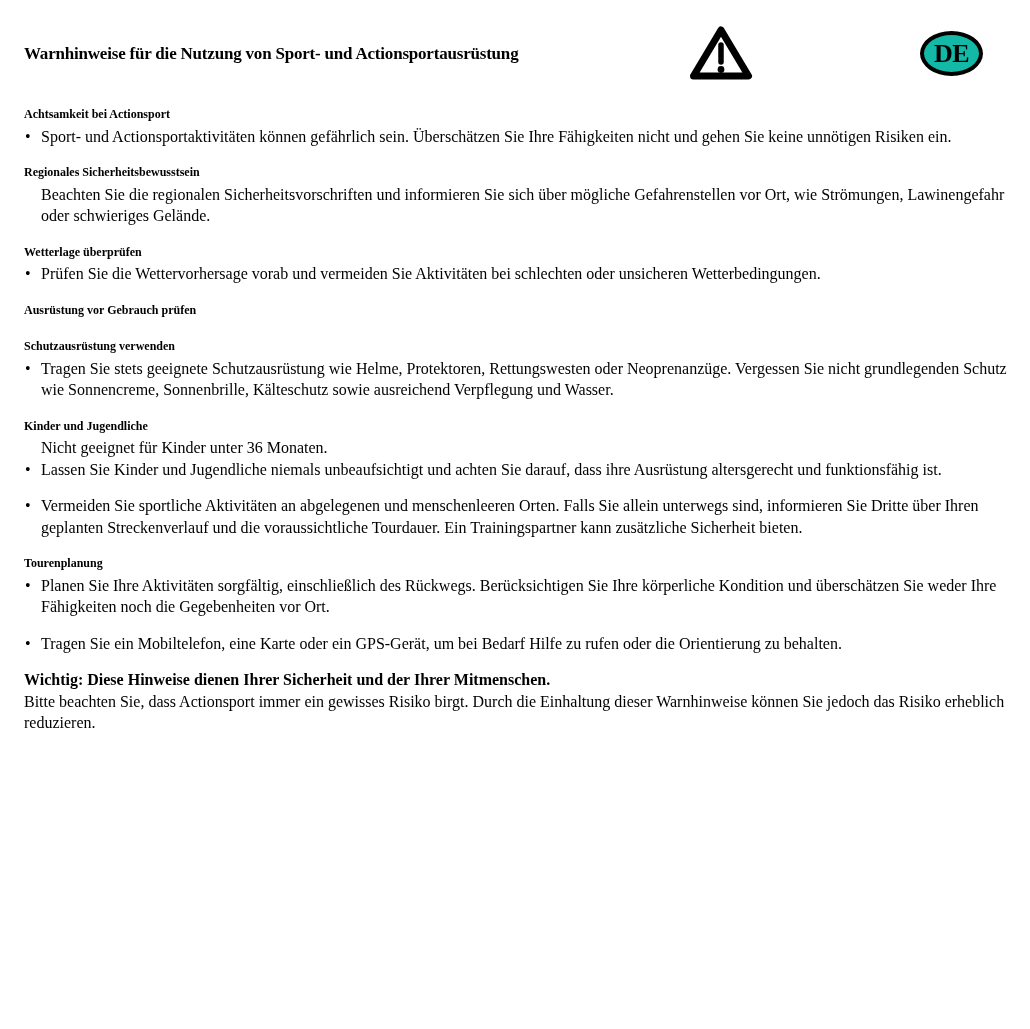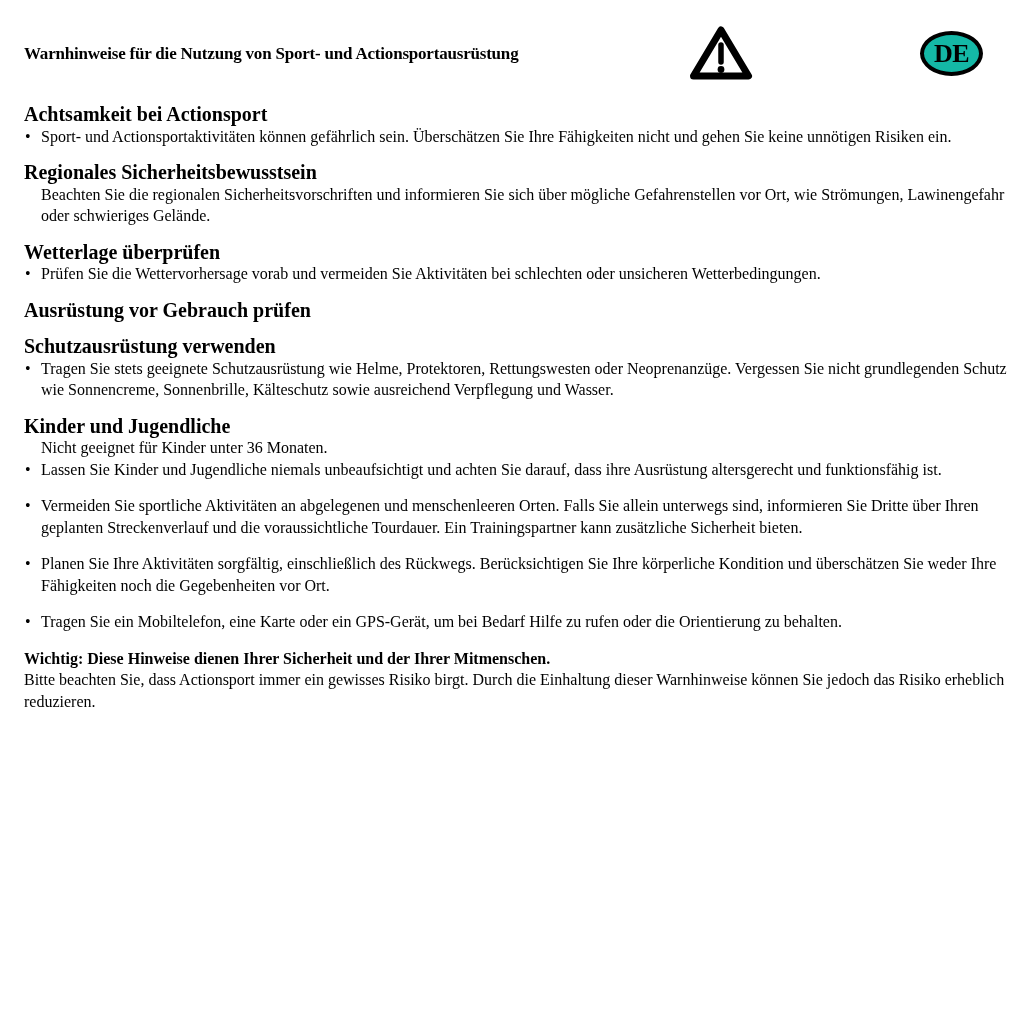--- a/index.html
+++ b/index.html
@@ -55,21 +55,21 @@
     width: 990px;
     font-size: 16px;
     line-height: 21.5px;
   }
   .section {
     margin: 0 0 15px 0;
   }
   .section-heading {
     font-weight: bold;
     margin: 0;
-    font-size: 20px;
+    font-size: 12px;
     line-height: 21.5px;
   }
   .item {
     position: relative;
     padding-left: 17px;
     margin: 0;
   }
   .item .bullet-marker {
     position: absolute;
     left: 1px;
@@ -155,20 +155,21 @@
     </div>
 
     <div class="section">
       <p class="item">
         <span class="bullet-marker">•</span>
         <span>Vermeiden Sie sportliche Aktivitäten an abgelegenen und menschenleeren Orten. Falls Sie allein unterwegs sind, informieren Sie Dritte über Ihren geplanten Streckenverlauf und die voraussichtliche Tourdauer. Ein Trainingspartner kann zusätzliche Sicherheit bieten.</span>
       </p>
     </div>
 
     <div class="section">
+      <p class="section-heading">Tourenplanung</p>
       <p class="item">
         <span class="bullet-marker">•</span>
         <span>Planen Sie Ihre Aktivitäten sorgfältig, einschließlich des Rückwegs. Berücksichtigen Sie Ihre körperliche Kondition und überschätzen Sie weder Ihre Fähigkeiten noch die Gegebenheiten vor Ort.</span>
       </p>
     </div>
 
     <div class="section">
       <p class="item">
         <span class="bullet-marker">•</span>
         <span>Tragen Sie ein Mobiltelefon, eine Karte oder ein GPS-Gerät, um bei Bedarf Hilfe zu rufen oder die Orientierung zu behalten.</span>

